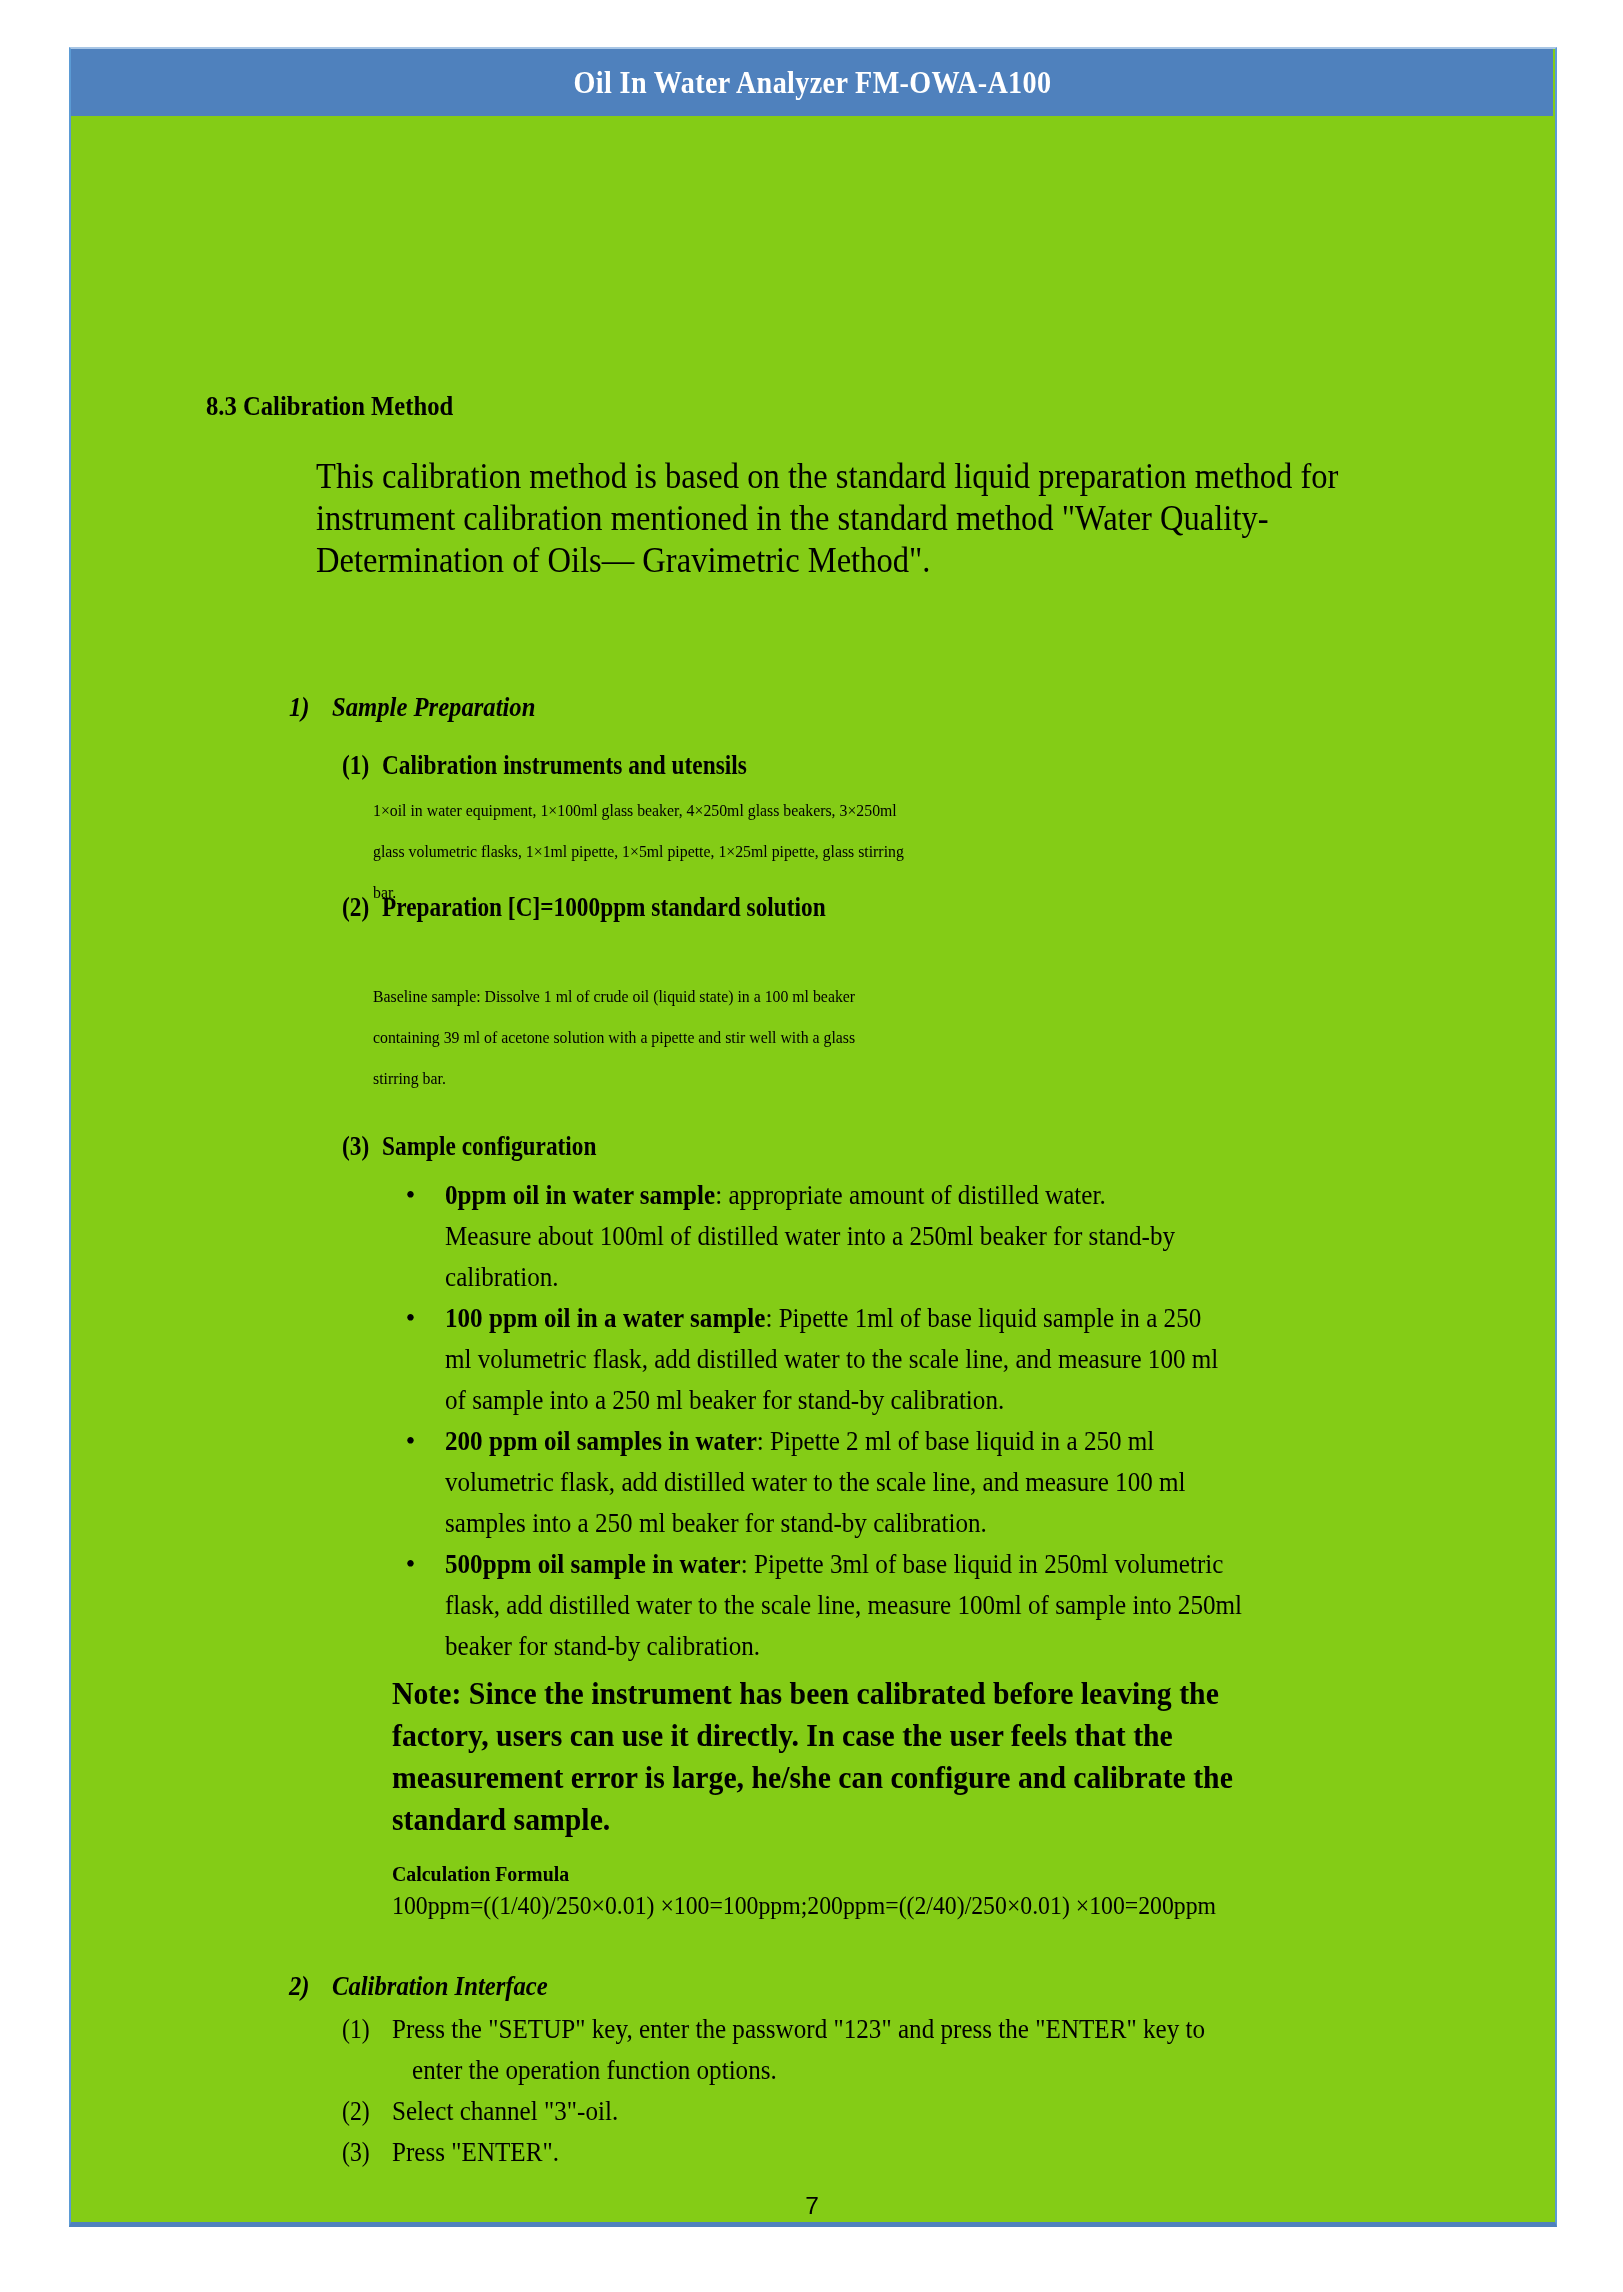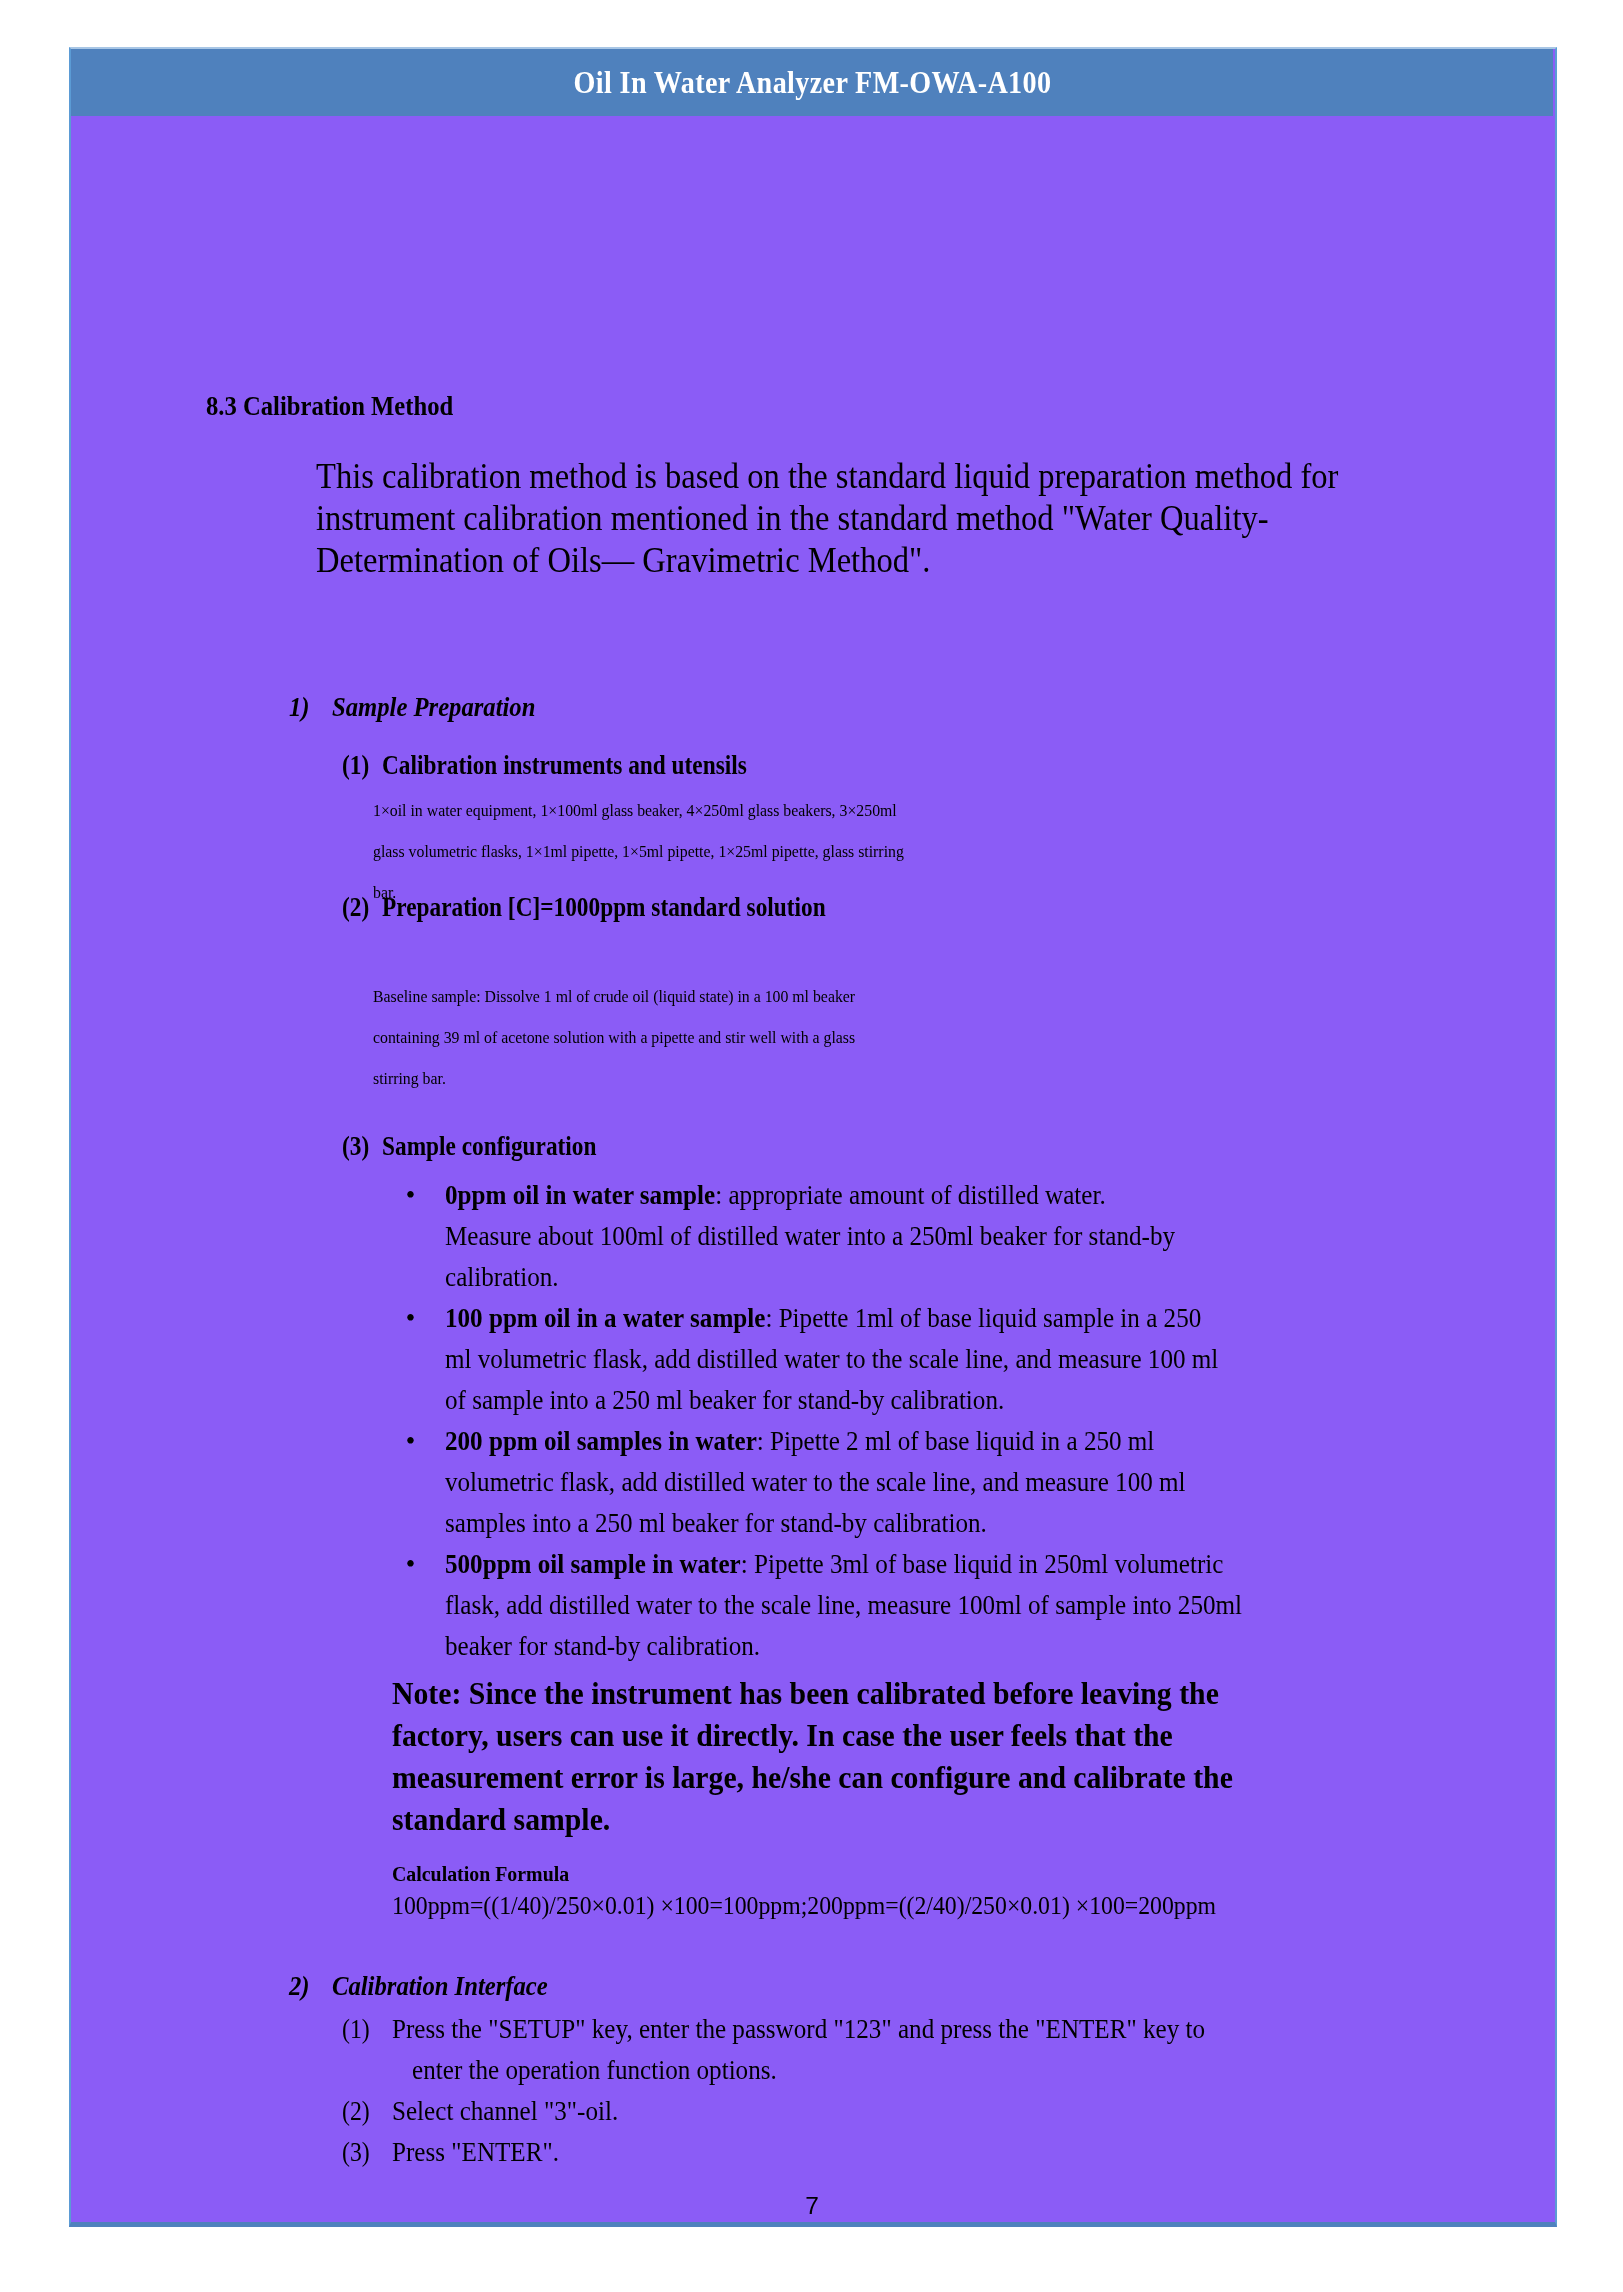--- a/index.html
+++ b/index.html
@@ -22,21 +22,21 @@
     position: absolute;
     left: 69px;
     top: 47px;
     width: 1488px;
     height: 2180px;
     box-sizing: border-box;
     border-left: 2.9px solid #5B9BD5;
     border-right: 2.9px solid #5B9BD5;
     border-top: 2px solid #A8C6E5;
     border-bottom: 5.9px solid #4F81BD;
-    background: #8b5cf6;
+    background: #84cc16;
   }
 
   
   .title-banner {
     position: absolute;
     left: 0;
     top: 0;
     width: 1482px;
     height: 67px;
     background: #4F81BD;

